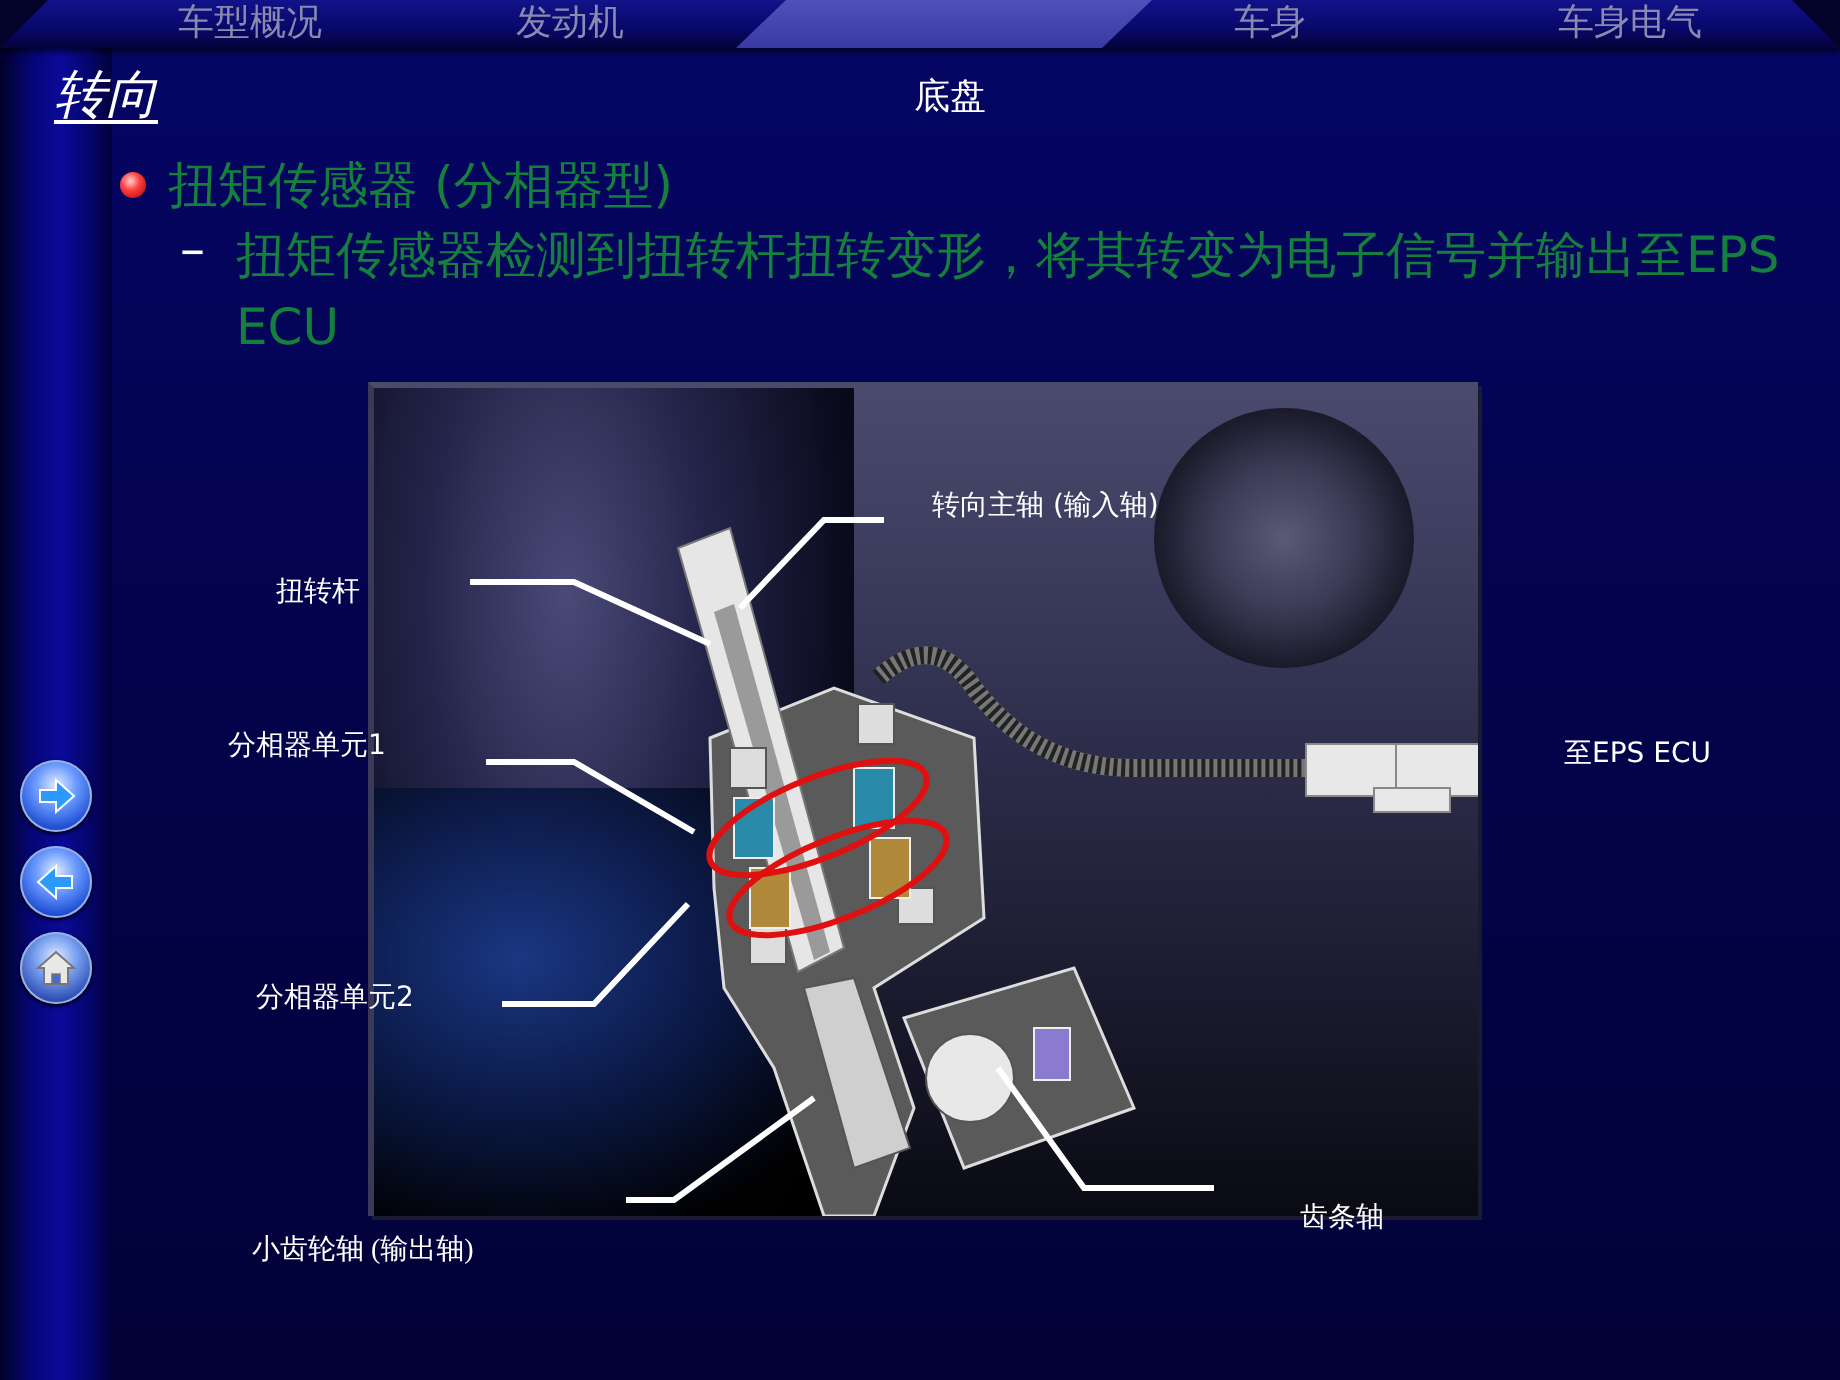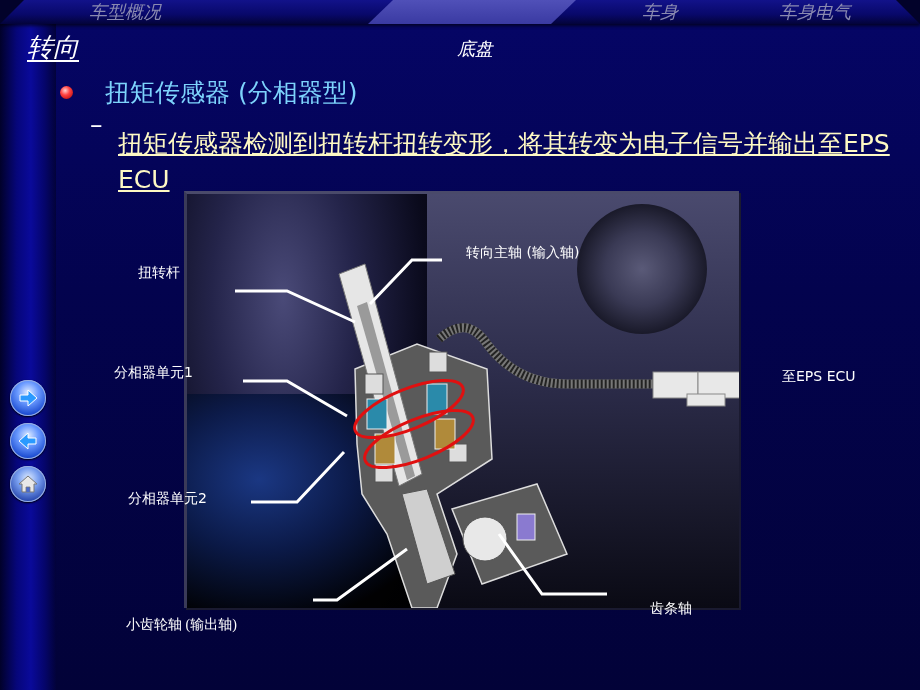--- a/index.html
+++ b/index.html
@@ -29,21 +29,21 @@
     position:absolute; left:0; top:0; width:0; height:0;
     border-top:24px solid #02022a; border-right:24px solid transparent;
   }
   .topnav .corner-r {
     position:absolute; right:0; top:0; width:0; height:0;
     border-top:24px solid #02022a; border-left:24px solid transparent;
   }
   .nav-item {
     position:absolute; top:0; height:24px; line-height:24px;
     font-family:"DejaVu Serif","Liberation Serif",serif;
-    font-style:italic; font-size:18px; color:#8a8ab0; text-align:center;
+    font-size:18px; color:#8a8ab0; text-align:center;
     cursor:pointer;
   }
   .nav-item.active {
     color:#ffffff;
   }
   .nav-active-bg {
     position:absolute; top:0; left:368px; width:208px; height:24px;
     background:linear-gradient(180deg,#5050b8 0%,#3a3aa2 100%);
     clip-path:polygon(25px 0,100% 0,calc(100% - 25px) 100%,0 100%);
   }
@@ -51,27 +51,27 @@
     position:absolute; left:27px; top:30px;
     font-family:Liberation Serif, serif;
     font-style:italic; font-size:26px; color:#ffffff;
     text-decoration:underline; text-underline-offset:4px;
   }
   .bullet-dot {
     position:absolute; left:60px; top:86px; width:13px; height:13px; border-radius:50%;
     background:radial-gradient(circle at 40% 35%,#ffd0d0 0%,#ff4040 40%,#a00000 100%);
   }
   .bullet-text {
-    position:absolute; left:105px; top:76px; font-size:25px; color:#7dd3fc; white-space:nowrap;text-align:center;
+    position:absolute; left:84px; top:76px; font-size:25px; color:#15803d; white-space:nowrap;text-align:center;
   }
   .sub-dash {
     position:absolute; left:90px; top:110px; font-size:25px; color:#ffffff;
   }
   .sub-text {
-    position:absolute; left:118px; top:126px; width:800px; font-size:25px; line-height:36px; color:#fef9c3;text-decoration:underline;
+    position:absolute; left:118px; top:110px; width:800px; font-size:25px; line-height:36px; color:#15803d;
   }
   
   .round-btn {
     position:absolute; left:10px; width:36px; height:36px; border-radius:50%;
     background:radial-gradient(circle at 50% 35%,#e0ecff 0%,#6a9aff 35%,#1a4ad0 75%,#0a2070 100%);
     box-shadow:0 0 0 1px #9ab0e0 inset, 0 1px 2px #000;
     cursor:pointer;
   }
   .round-btn svg { position:absolute; left:6px; top:6px; }
   
@@ -107,22 +107,23 @@
 </head>
 <body>
 
 <div class="left-bar"></div>
 <div class="main-bg"></div>
 
 <div class="topnav">
   <div class="corner-l"></div>
   <div class="nav-active-bg"></div>
   <div class="nav-item" style="left:50px;width:150px;">车型概况</div>
+  <div class="nav-item" style="left:220px;width:130px;">发动机</div>
   <div class="nav-item active" style="left:400px;width:150px;margin-top:37px;">底盘</div>
-  <div class="nav-item" style="left:568px;width:110px;text-align:right;">车身</div>
+  <div class="nav-item" style="left:580px;width:110px;">车身</div>
   <div class="nav-item" style="left:745px;width:140px;">车身电气</div>
   <div class="corner-r"></div>
 </div>
 
 <div class="title">转向</div>
 
 <div class="bullet-dot"></div>
 <div class="bullet-text">扭矩传感器 (分相器型)</div>
 <div class="sub-dash">–</div>
 <div class="sub-text">扭矩传感器检测到扭转杆扭转变形，将其转变为电子信号并输出至EPS ECU</div>
@@ -185,19 +186,19 @@
 
     <polyline points="48,97 100,97 168,128" fill="none" stroke="#fff" stroke-width="3"></polyline>
     <polyline points="255,66 225,66 183,110" fill="none" stroke="#fff" stroke-width="3"></polyline>
     <polyline points="56,187 100,187 160,222" fill="none" stroke="#fff" stroke-width="3"></polyline>
     <polyline points="64,308 110,308 157,258" fill="none" stroke="#fff" stroke-width="3"></polyline>
     <polyline points="126,406 150,406 220,355" fill="none" stroke="#fff" stroke-width="3"></polyline>
     <polyline points="312,340 355,400 420,400" fill="none" stroke="#fff" stroke-width="3"></polyline>
   </svg>
 </div>
 
-<div class="callout" style="left:138px;top:264px;">扭转杆</div>
+<div class="callout" style="left:138px;top:287px;">扭转杆</div>
 <div class="callout" style="left:466px;top:244px;">转向主轴 (输入轴)</div>
 <div class="callout" style="left:114px;top:364px;">分相器单元1</div>
 <div class="callout" style="left:128px;top:490px;">分相器单元2</div>
 <div class="callout" style="left:126px;top:616px;font-family:Liberation Serif, serif;">小齿轮轴 (输出轴)</div>
 <div class="callout" style="left:650px;top:600px;text-align:center;">齿条轴</div>
 <div class="callout" style="left:782px;top:368px;">至EPS ECU</div>
 
 </body></html>

